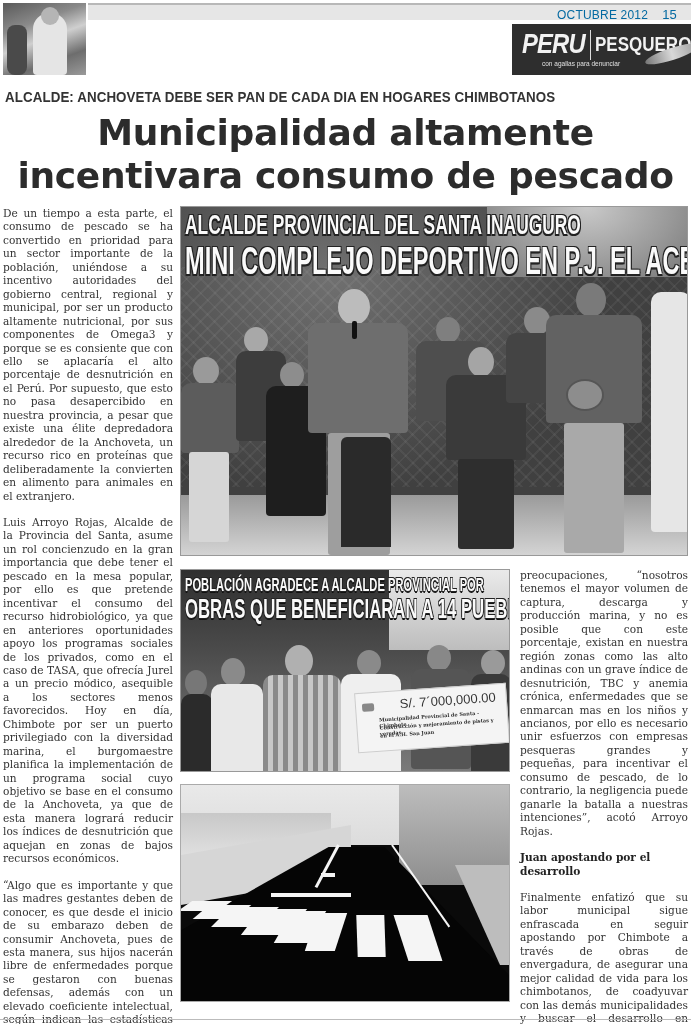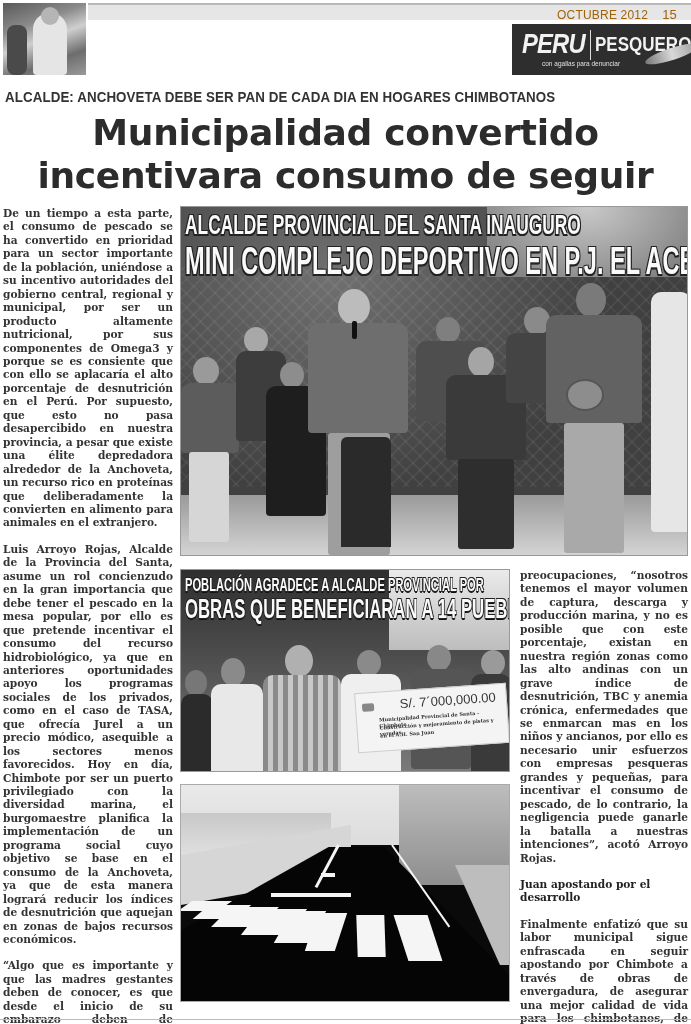--- a/index.html
+++ b/index.html
@@ -7,38 +7,38 @@
   body { position: relative; font-family: "DejaVu Serif", serif; color: #2a2a2a; }
 
   
   .hdr { position: absolute; left: 0; top: 0; width: 691px; height: 80px; }
   .hdr-photo { position: absolute; left: 3px; top: 3px; width: 83px; height: 72px;
     background: linear-gradient(160deg,#5a5a5a 0%,#8a8a8a 30%,#cfcfcf 50%,#6d6d6d 75%,#9a9a9a 100%); overflow:hidden; }
   .hdr-photo .fig1 { position:absolute; left:30px; top:10px; width:34px; height:62px; border-radius:16px 16px 4px 4px; background:#e5e5e5; }
   .hdr-photo .head1 { position:absolute; left:38px; top:4px; width:18px; height:18px; border-radius:50%; background:#b5b5b5; }
   .hdr-photo .fig2 { position:absolute; left:4px; top:22px; width:20px; height:50px; border-radius:8px; background:#4a4a4a; }
   .hdr-topbar { position: absolute; left: 88px; top: 3px; width: 603px; height: 17px; background: #e6e6e6; border-top: 2px solid #b8b8b8; }
-  .hdr-date { position: absolute; right: 14px; top: 2px; font-family: "Liberation Sans", sans-serif; font-size: 12px; color: #a16207; letter-spacing: 0.2px; }
+  .hdr-date { position: absolute; right: 14px; top: 2px; font-family: "Liberation Sans", sans-serif; font-size: 12px; color: #0369a1; letter-spacing: 0.2px; }
   .hdr-date span { margin-left: 14px; font-size: 13px; }
   .hdr-quote { position: absolute; left: 88px; top: 24px; width: 282px; height: 50px; background: #c2c2c2; }
   .hdr-quote p { position: absolute; left: 32px; top: 12px; width: 340px; font-family: "Liberation Sans", sans-serif; font-weight: bold; font-size: 9.6px; line-height: 13px; color: #222; letter-spacing: -0.35px; transform: scaleX(0.92); transform-origin: left; }
   .hdr-logo { position: absolute; left: 512px; top: 24px; width: 190px; height: 51px; background: #2e2e2e; overflow: hidden; }
   .logo-peru { position: absolute; left: 10px; top: 4px; font-family: "Liberation Sans", sans-serif; font-weight: bold; font-size: 28px; color: #f2f2f2; letter-spacing: -1px; transform: scaleX(0.85); transform-origin: left; font-style: italic; }
   .logo-sep { position:absolute; left: 78px; top: 6px; width: 1px; height: 30px; background:#ddd; }
   .logo-pesquero { position: absolute; left: 83px; top: 9px; font-family: "Liberation Sans", sans-serif; font-weight: bold; font-size: 20px; color: #f2f2f2; transform: scaleX(0.85); transform-origin: left; }
   .logo-tag { position: absolute; left: 30px; top: 36px; font-family: "Liberation Sans", sans-serif; font-size: 6.5px; color: #e0e0e0; }
   .logo-fish { position:absolute; left: 132px; top: 24px; width: 56px; height: 12px; border-radius: 50%; background: linear-gradient(90deg,#777,#d8d8d8,#999); transform: rotate(-18deg); }
 
   
   .kicker { position: absolute; left: 5px; top: 89px; font-family: "Liberation Sans", sans-serif; font-weight: bold; font-size: 14.2px; color: #333; letter-spacing: 0.1px; transform: scaleX(0.94); transform-origin: left; white-space: nowrap; }
   .headline { position: absolute; left: 0; top: 111px; width: 691px; text-align: center; font-family: "DejaVu Sans", sans-serif; font-weight: bold; font-size: 36px; line-height: 43px; color: #2c2c2c; letter-spacing: -0.3px; }
 
   
   .col { position: absolute; font-size: 10.6px; line-height: 13.45px; text-align: justify; color: #333; }
-  .col p { margin-bottom: 13px; font-weight: bold; }
+  .col p { margin-bottom: 13px; }
   .col p.tight { margin-bottom: 0; }
   .col-left { left: 3px; top: 207px; width: 170px; }
   .col-right { left: 520px; top: 569px; width: 168px; }
   .subhead { font-weight: bold; font-size: 10.6px; margin-bottom: 13px; color: #222; text-align: left; }
 
   
   .photo1 { position: absolute; left: 180px; top: 206px; width: 508px; height: 350px; background: #3c3c3c; overflow: hidden; border: 1px solid #999; }
   .photo1 .bg { position:absolute; inset:0; background:
      radial-gradient(ellipse at 30% 20%, #707070 0%, #404040 55%),
      #444; }
@@ -106,22 +106,22 @@
     <div class="logo-peru">PERU</div>
     <div class="logo-sep"></div>
     <div class="logo-pesquero">PESQUERO</div>
     <div class="logo-tag">con agallas para denunciar</div>
     <div class="logo-fish"></div>
   </div>
 </header>
 
 <div class="kicker">ALCALDE: ANCHOVETA DEBE SER PAN DE CADA DIA EN HOGARES CHIMBOTANOS</div>
 <h1 class="headline">
-  <div>Municipalidad convertido</div>
-  <div>incentivara consumo de seguir</div>
+  <div>Municipalidad altamente</div>
+  <div>incentivara consumo de pescado</div>
 </h1>
 
 <div class="col col-left">
   <p>De un tiempo a esta parte, el consumo de pescado se ha convertido en prioridad para un sector importante de la población, uniéndose a su incentivo autoridades del gobierno central, regional y municipal, por ser un producto altamente nutricional, por sus componentes de Omega3 y porque se es consiente que con ello se aplacaría el alto porcentaje de desnutrición en el Perú. Por supuesto, que esto no pasa desapercibido en nuestra provincia, a pesar que existe una élite depredadora alrededor de la Anchoveta, un recurso rico en proteínas que deliberadamente la convierten en alimento para animales en el extranjero.</p>
   <p>Luis Arroyo Rojas, Alcalde de la Provincia del Santa, asume un rol concienzudo en la gran importancia que debe tener el pescado en la mesa popular, por ello es que pretende incentivar el consumo del recurso hidrobiológico, ya que en anteriores oportunidades apoyo los programas sociales de los privados, como en el caso de TASA, que ofrecía Jurel a un precio módico, asequible a los sectores menos favorecidos. Hoy en día, Chimbote por ser un puerto privilegiado con la diversidad marina, el burgomaestre planifica la implementación de un programa social cuyo objetivo se base en el consumo de la Anchoveta, ya que de esta manera logrará reducir los índices de desnutrición que aquejan en zonas de bajos recursos económicos.</p>
   <p class="tight">“Algo que es importante y que las madres gestantes deben de conocer, es que desde el inicio de su embarazo deben de consumir Anchoveta, pues de esta manera, sus hijos nacerán libre de enfermedades porque se gestaron con buenas defensas, además con un elevado coeficiente intelectual, según indican las estadísticas de los especialistas” sostuvo el munícipe.</p>
 
 </div>
 
 <figure class="photo1">

